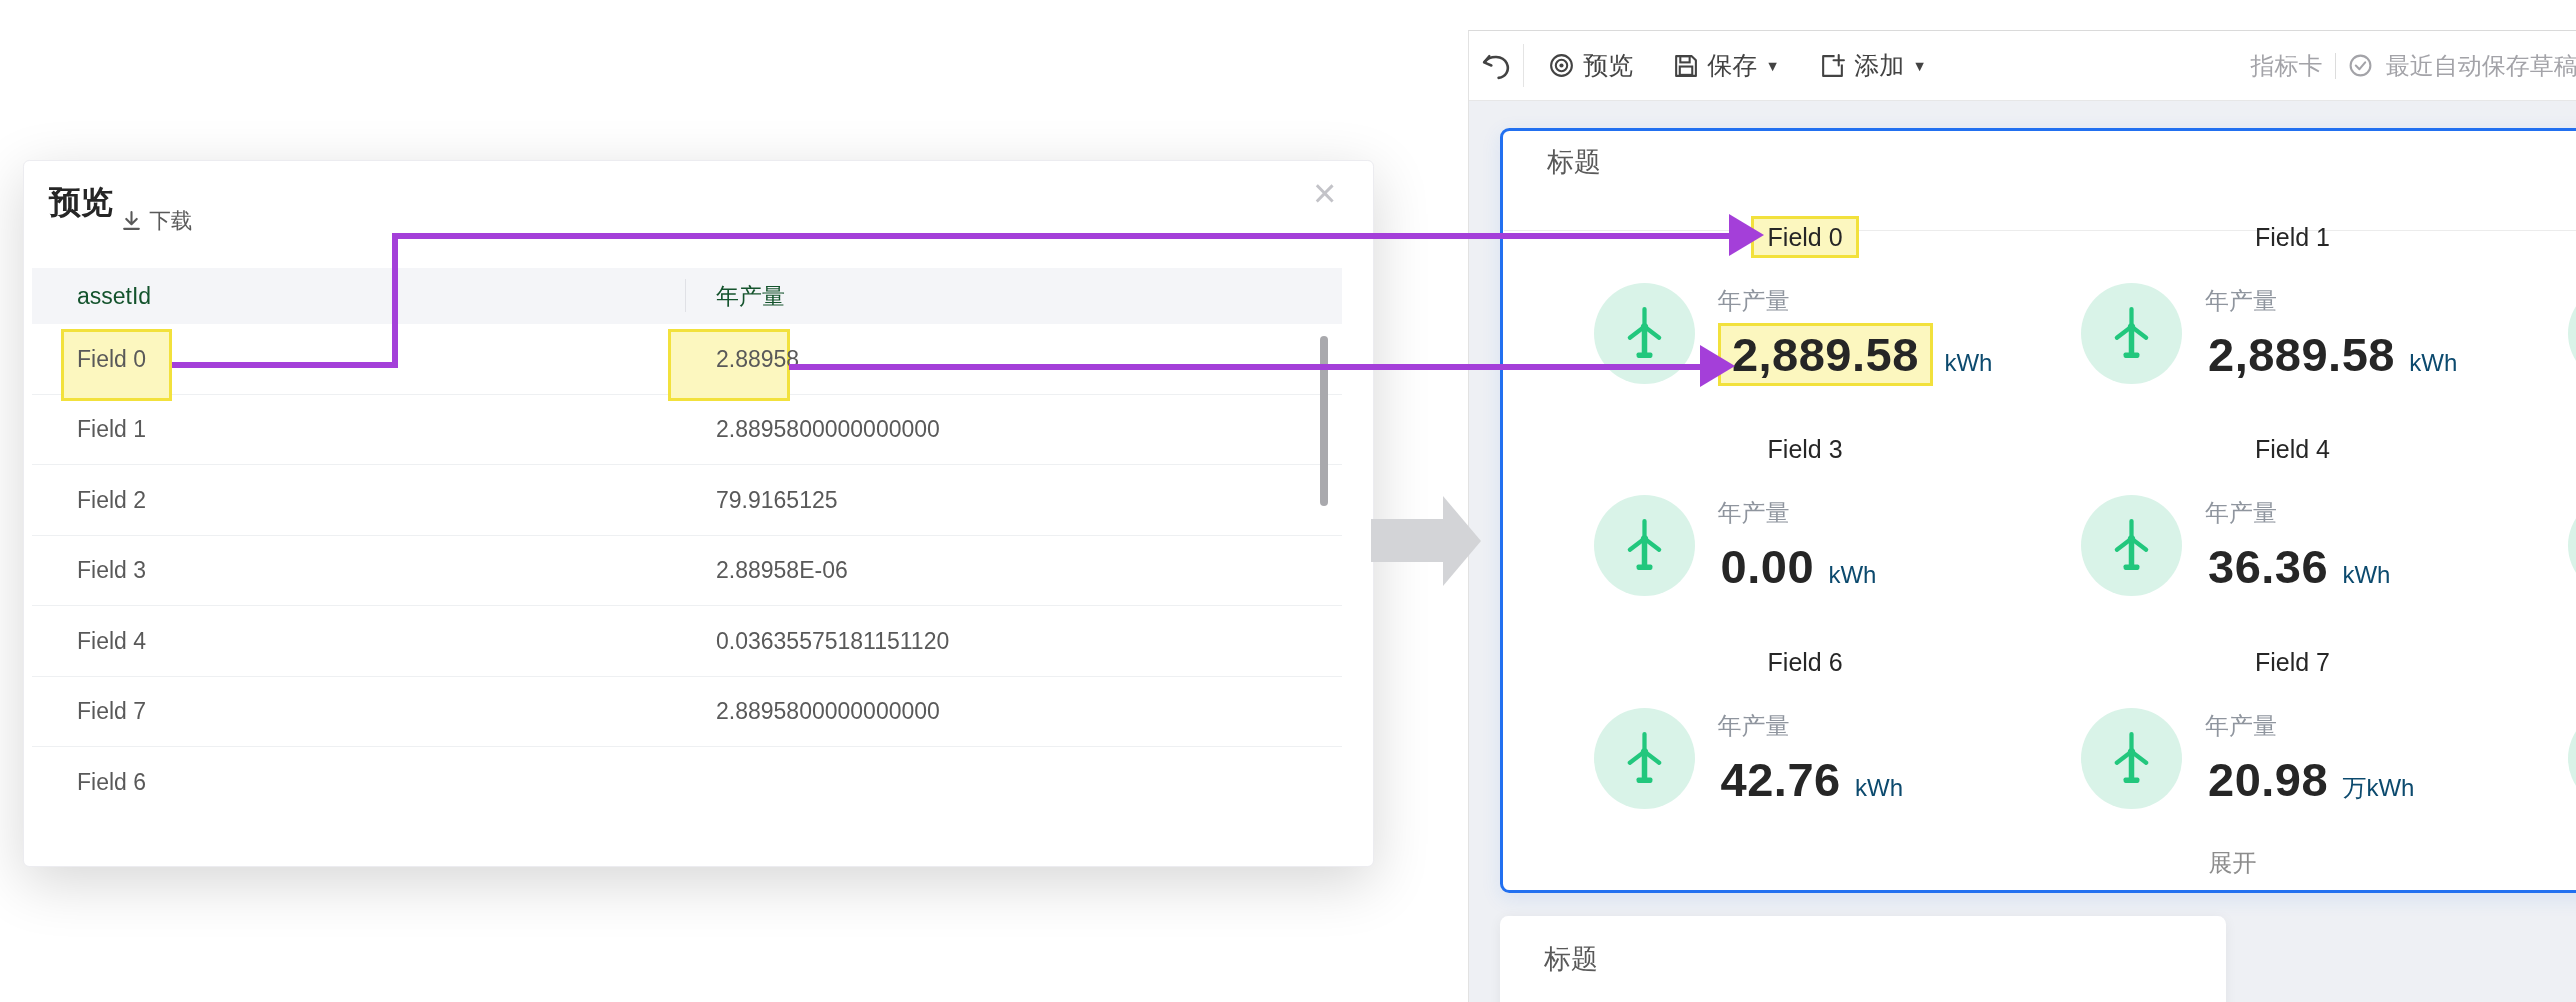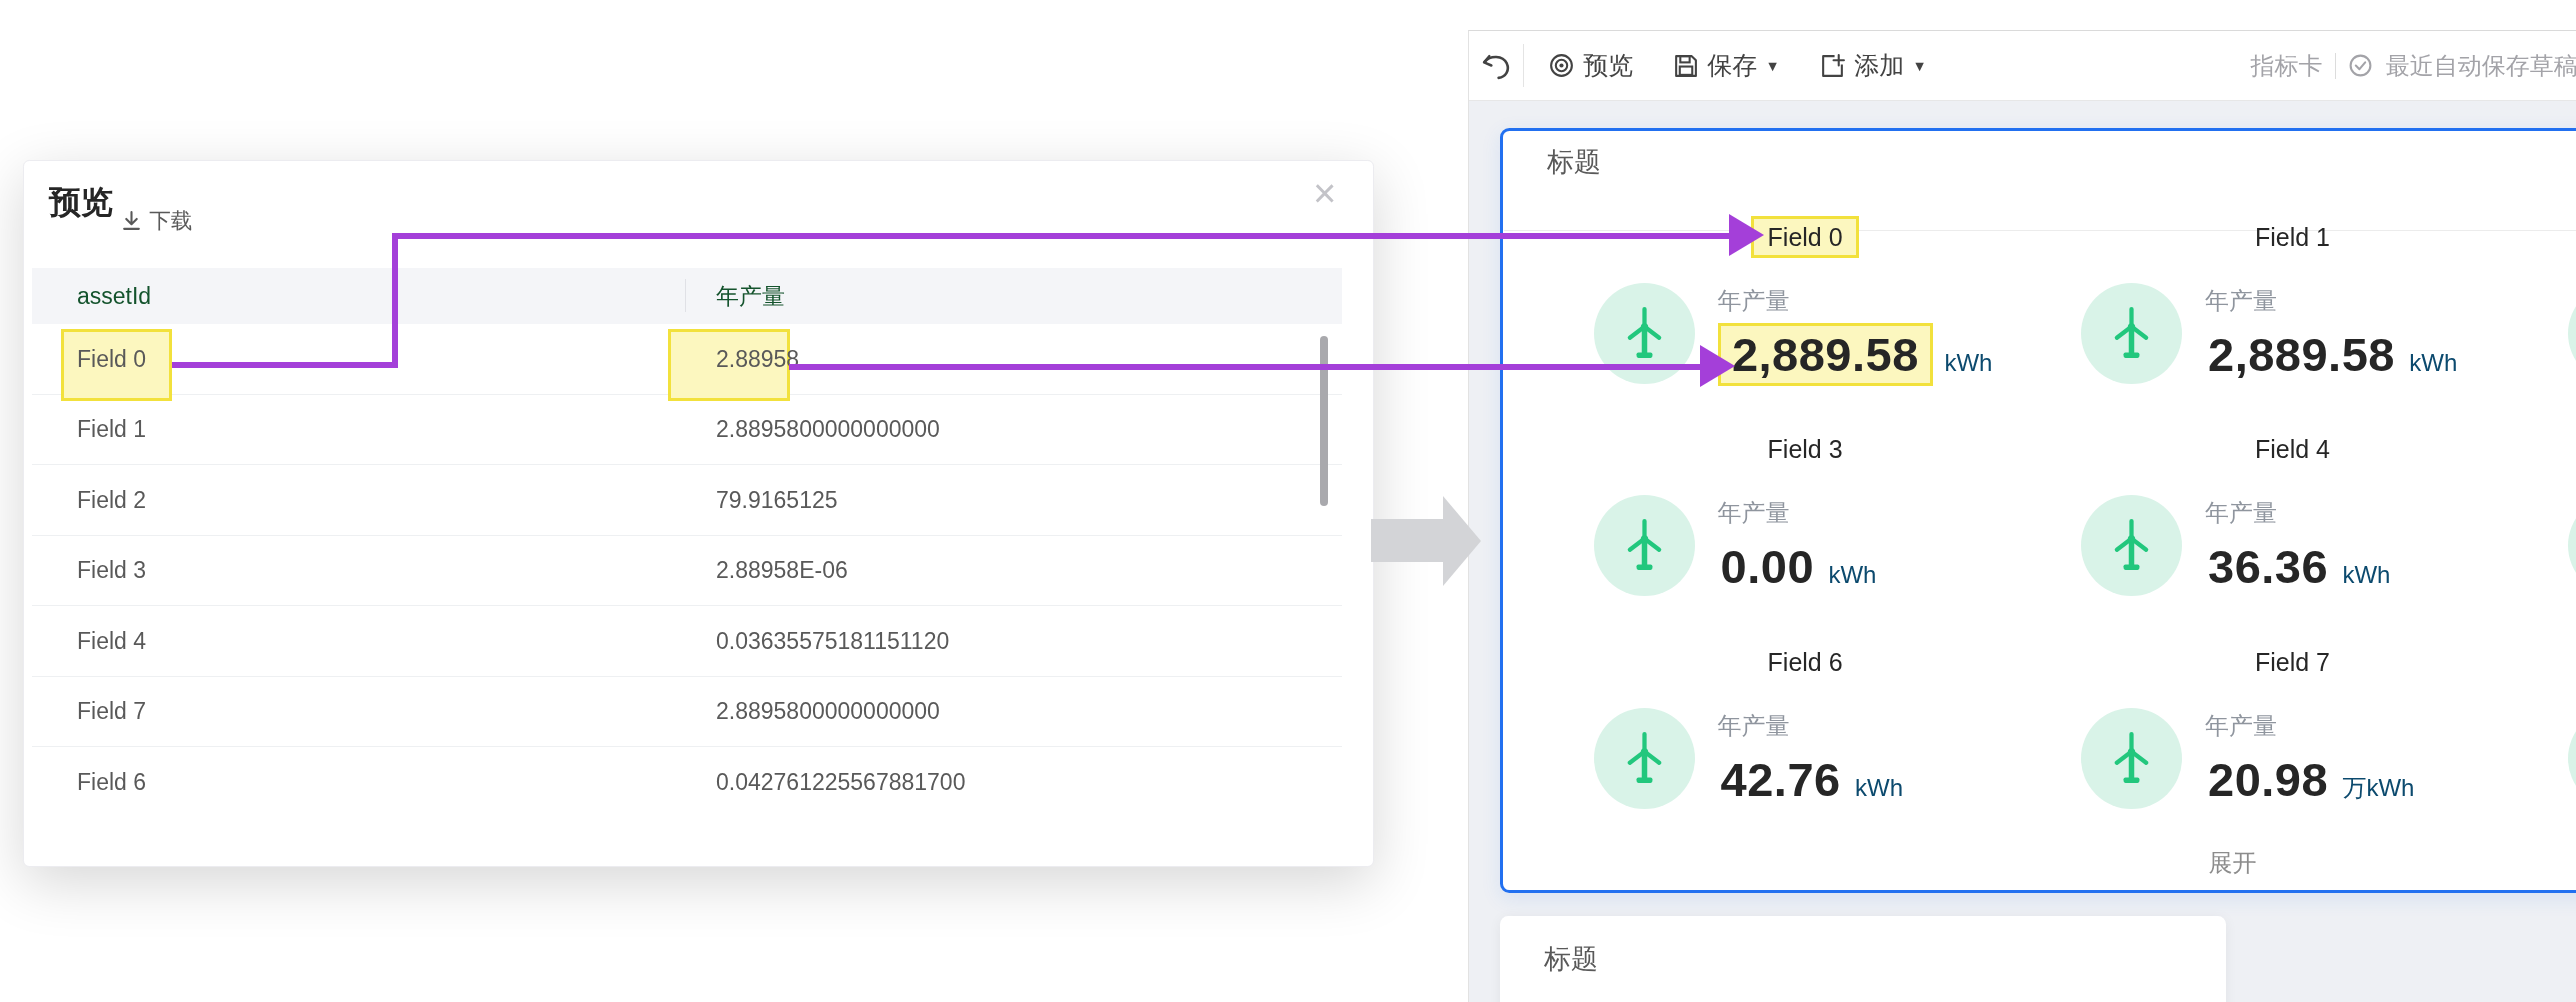--- a/index.html
+++ b/index.html
@@ -350,21 +350,20 @@
   <div class="trow" style="top:606px;">
     <span class="td td1">Field 4</span>
     <span class="td td2">0.03635575181151120</span>
   </div>
   <div class="trow" style="top:676px;">
     <span class="td td1">Field 7</span>
     <span class="td td2">2.8895800000000000</span>
   </div>
   <div class="trow" style="top:747px; border-bottom:none;">
     <span class="td td1">Field 6</span>
-    <span class="td td2">0.042761225567881700</span>
   </div>
   <div class="vscroll"></div>
 
   <div class="garrow-body"></div>
   <div class="garrow-head"></div>
 
   <div class="pline" style="left:172px; top:362px; width:226px; height:6.2px;"></div>
   <div class="pline" style="left:392px; top:233px; width:6.2px; height:135px;"></div>
   <div class="pline" style="left:392px; top:233px; width:1340px; height:6.2px;"></div>
   <div class="parrow" style="left:1729px; top:214px;"></div>

